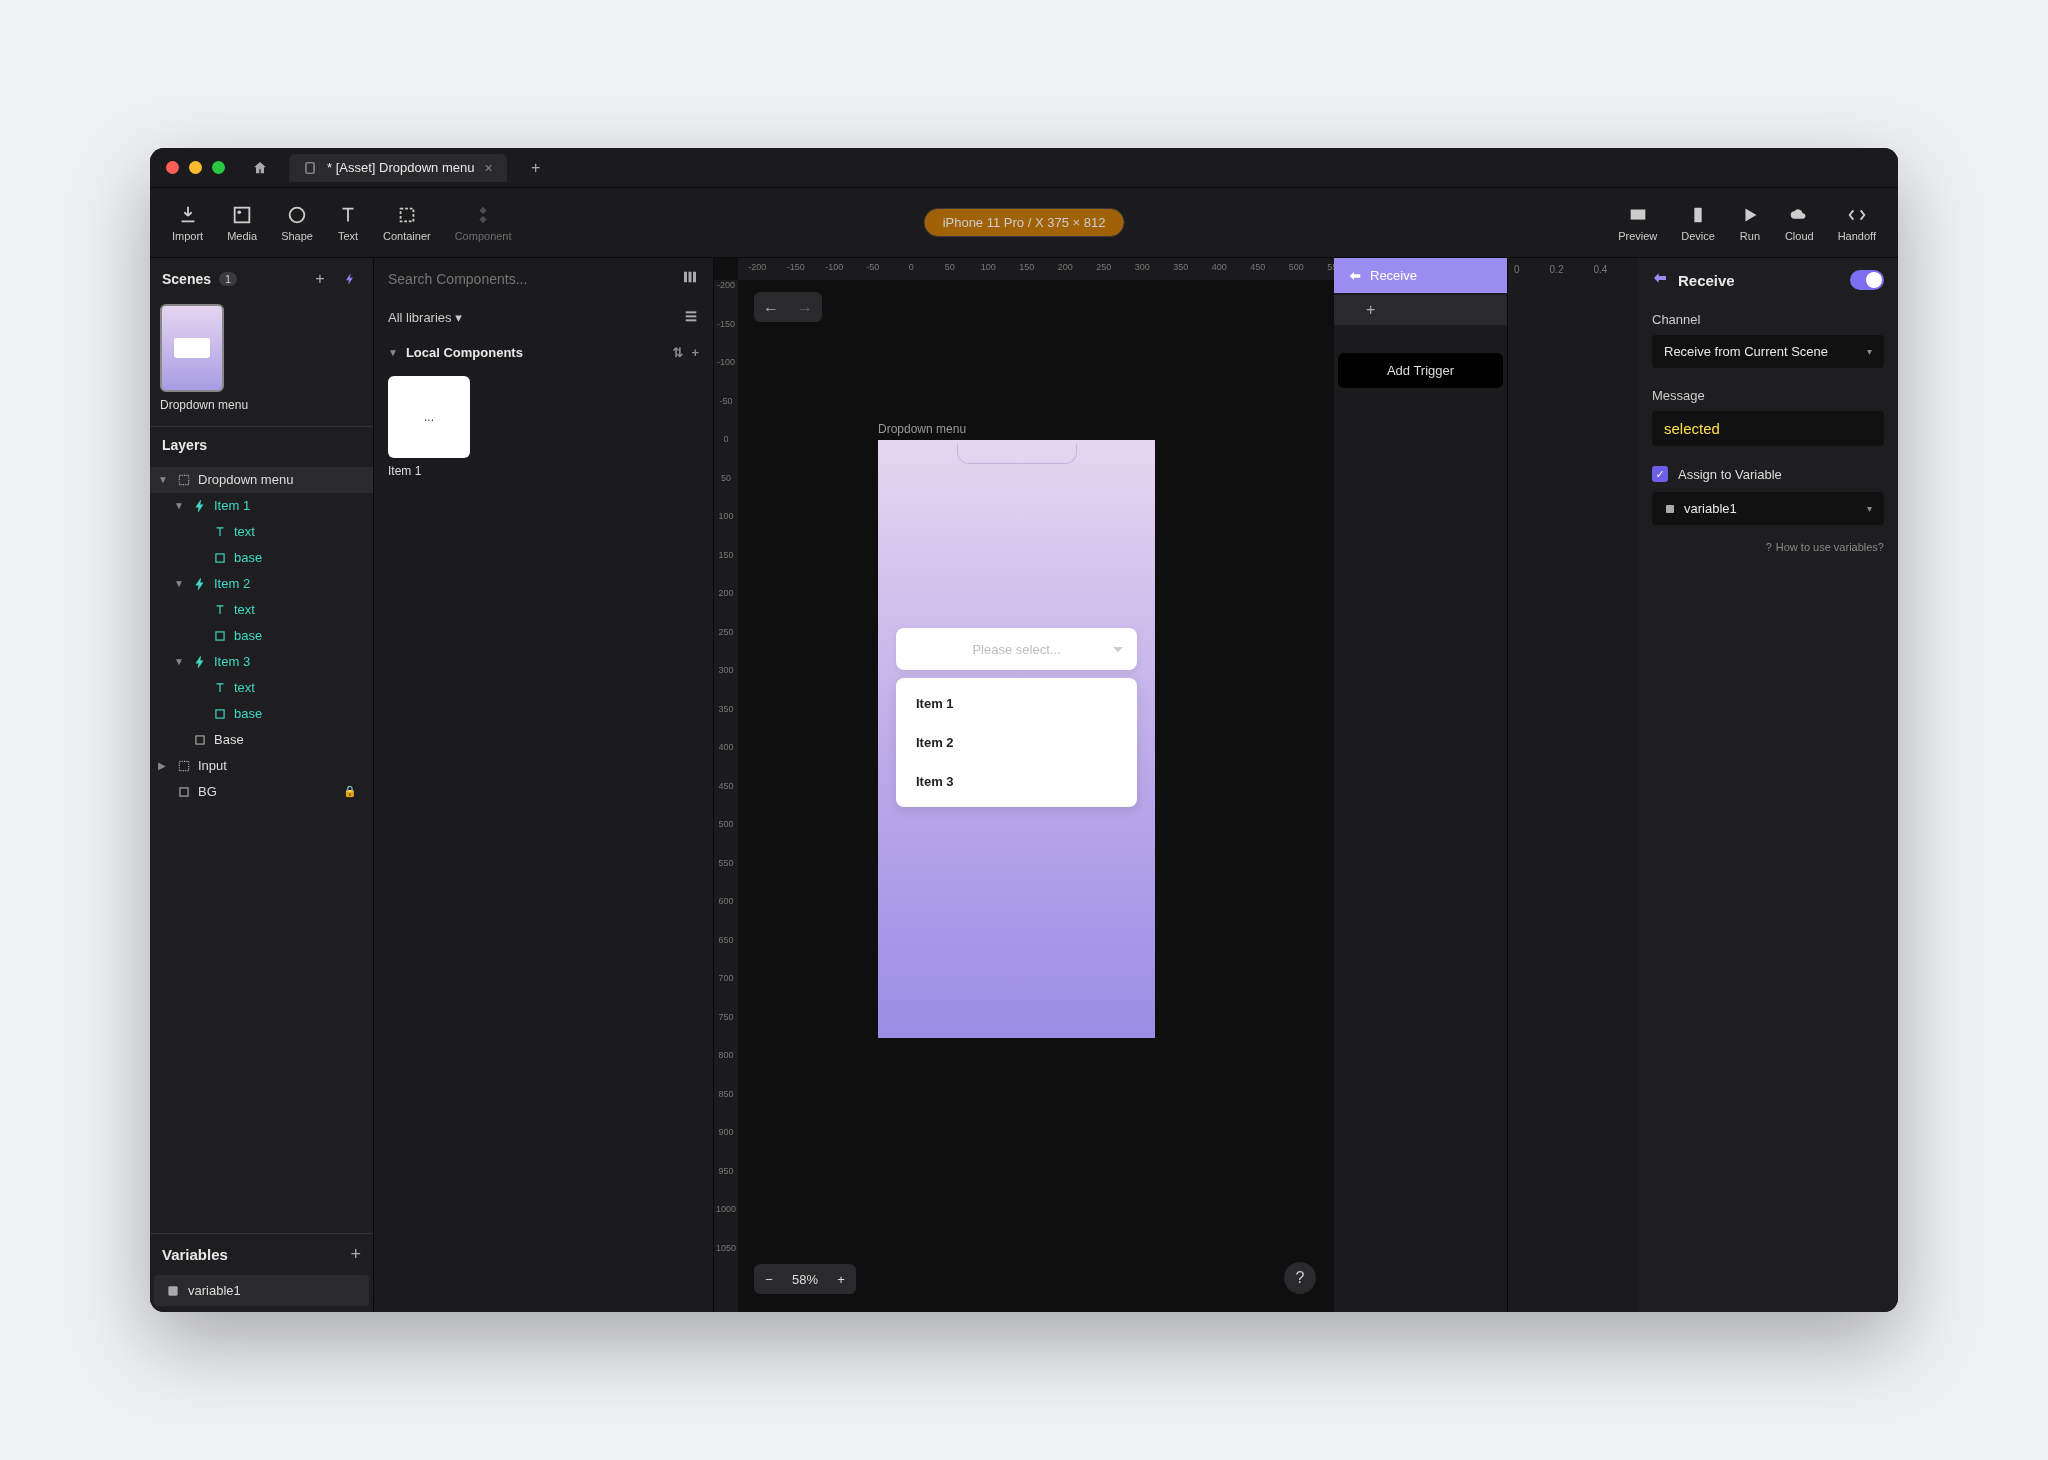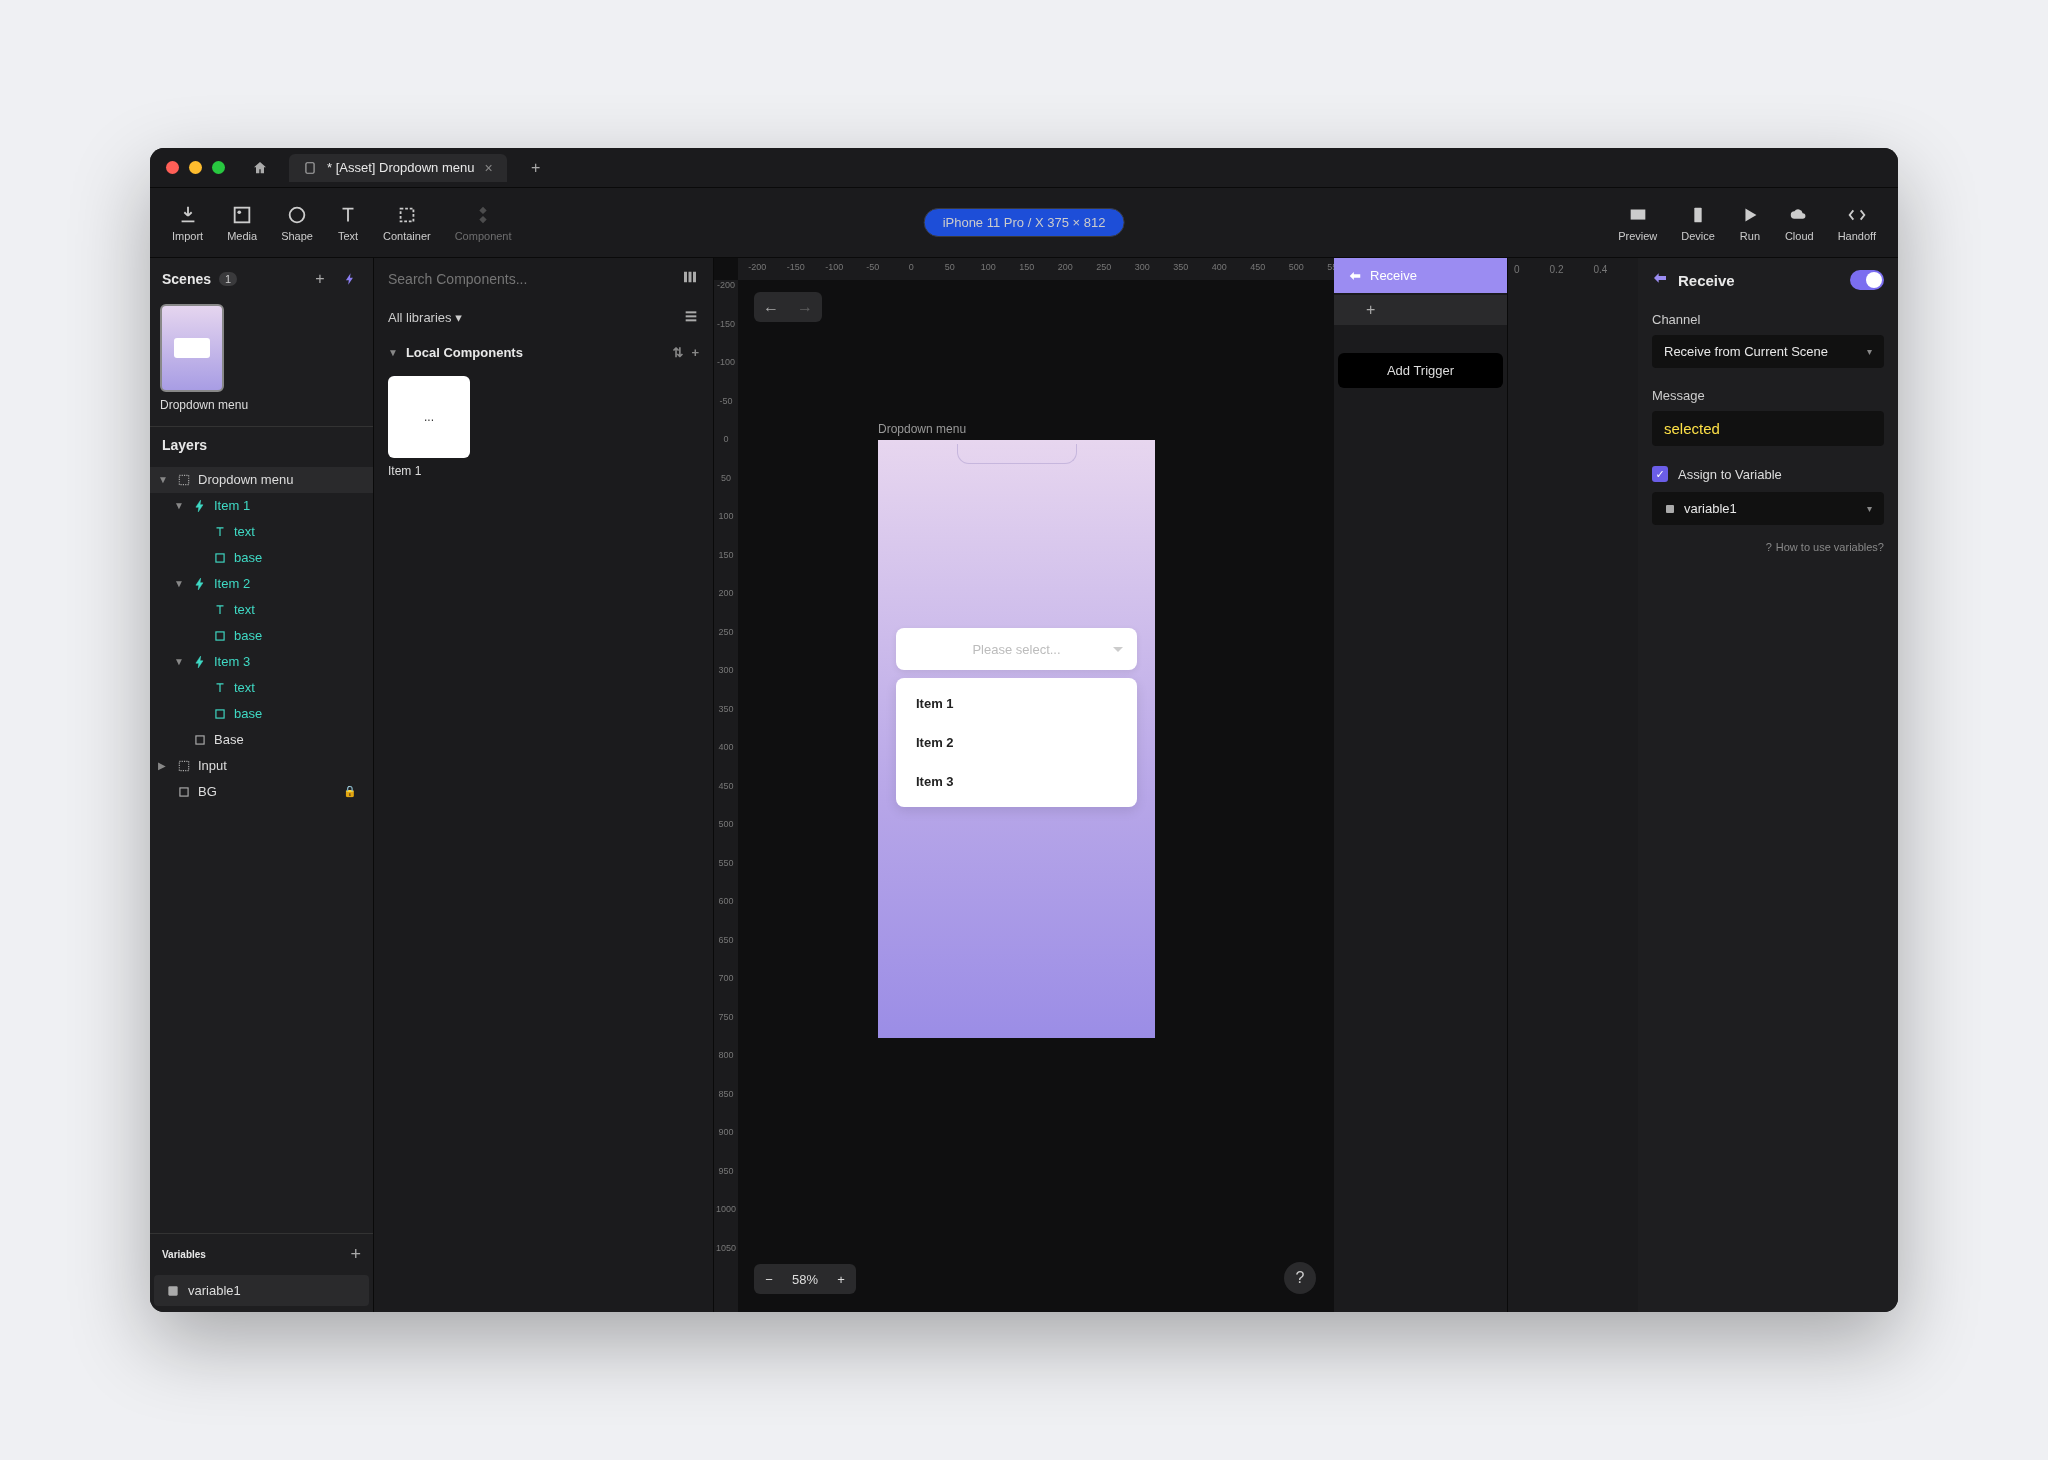--- a/index.html
+++ b/index.html
@@ -10,21 +10,21 @@
 .dot { width: 13px; height: 13px; border-radius: 50%; }
 .dot.r { background: #ff5f57; } .dot.y { background: #febc2e; } .dot.g { background: #28c840; }
 .home-btn { width: 26px; height: 26px; display: flex; align-items: center; justify-content: center; color: #aaa; }
 .tab { background: #2a2a2c; padding: 6px 14px; border-radius: 6px 6px 0 0; display: flex; align-items: center; gap: 10px; color: #e8e8e8; font-size: 13px; margin-left: 8px; }
 .tab .close { color: #888; font-size: 14px; cursor: pointer; }
 .newtab { width: 26px; height: 26px; color: #aaa; display: flex; align-items: center; justify-content: center; font-size: 16px; margin-left: 8px; cursor: pointer; }
 .toolbar { height: 70px; background: #1b1b1d; display: flex; align-items: center; padding: 0 10px; border-bottom: 1px solid #0a0a0a; position: relative; }
 .tool { display: flex; flex-direction: column; align-items: center; gap: 4px; padding: 4px 12px; color: #ccc; font-size: 11px; cursor: pointer; justify-content: space-between; }
 .tool svg { width: 22px; height: 22px; fill: #ccc; }
 .tool.dim { opacity: 0.45; }
-.device-pill { position: absolute; left: 50%; transform: translateX(-50%); background: #1d4ed8; border: 1px solid #3a3a3c; border-radius: 18px; padding: 6px 18px; color: #ccc; font-size: 13px; }
+.device-pill { position: absolute; left: 50%; transform: translateX(-50%); background: #a16207; border: 1px solid #3a3a3c; border-radius: 18px; padding: 6px 18px; color: #ccc; font-size: 13px; }
 .right-tools { margin-left: auto; display: flex; }
 .main { flex: 1; display: flex; min-height: 0; }
 .left-panel { width: 224px; background: #1e1e20; border-right: 1px solid #0a0a0a; display: flex; flex-direction: column; }
 .scenes-hdr { display: flex; align-items: center; padding: 10px 12px; gap: 8px; }
 .scenes-hdr h3 { color: #e8e8e8; font-size: 14px; font-weight: 600; }
 .badge { background: #3a3a3c; color: #ccc; font-size: 11px; padding: 1px 6px; border-radius: 10px; }
 .scenes-hdr .spacer { flex: 1; }
 .scenes-hdr .ico { color: #aaa; cursor: pointer; width: 22px; height: 22px; display: flex; align-items: center; justify-content: center; }
 .scene-thumb-wrap { padding: 4px 10px 12px; }
 .scene-thumb { width: 64px; height: 88px; border: 2px solid #888; border-radius: 6px; background: linear-gradient(180deg, #e5d5ef, #a89de4); display: flex; align-items: center; justify-content: center; }
@@ -34,21 +34,21 @@
 .layers-tree { flex: 1; overflow: auto; padding: 4px 0; }
 .layer-row { display: flex; align-items: center; gap: 6px; padding: 5px 8px; font-size: 13px; cursor: pointer; }
 .layer-row.sel { background: #2a2a2c; }
 .layer-row .chev { width: 12px; color: #888; font-size: 10px; }
 .layer-row .lic { width: 16px; height: 16px; display: flex; align-items: center; justify-content: center; }
 .layer-row .lbl { color: #ddd; }
 .layer-row.teal .lbl { color: #3fd9c4; }
 .layer-row.teal .lic svg { stroke: #3fd9c4; fill: none; }
 .pad1 { padding-left: 24px; } .pad2 { padding-left: 44px; }
 .vars-hdr { display: flex; align-items: center; justify-content: space-between; padding: 10px 12px; border-top: 1px solid #333; }
-.vars-hdr h3 { color: #e8e8e8; font-size: 10px; font-weight: 600; }
+.vars-hdr h3 { color: #e8e8e8; font-size: 15px; font-weight: 600; }
 .var-row { display: flex; align-items: center; gap: 8px; padding: 8px 12px; background: #2a2a2c; margin: 0 4px 6px; border-radius: 4px; font-size: 13px; color: #ddd; }
 .comp-panel { width: 340px; background: #1b1b1d; border-right: 1px solid #0a0a0a; display: flex; flex-direction: column; }
 .search-row { display: flex; align-items: center; padding: 10px 14px; gap: 10px; }
 .search-row input { flex: 1; background: transparent; border: none; color: #ccc; font-size: 14px; outline: none; }
 .lib-row { display: flex; align-items: center; justify-content: space-between; padding: 8px 14px; color: #ccc; font-size: 13px; }
 .loc-comp-hdr { display: flex; align-items: center; padding: 10px 14px; gap: 8px; color: #e8e8e8; font-size: 13px; font-weight: 600; }
 .loc-comp-hdr .spacer { flex: 1; }
 .comp-thumb { margin: 6px 14px; }
 .comp-thumb .box { width: 82px; height: 82px; background: #fff; border-radius: 6px; display: flex; align-items: center; justify-content: center; color: #333; font-size: 12px; }
 .comp-thumb .lbl { color: #ddd; font-size: 12px; margin-top: 6px; }

